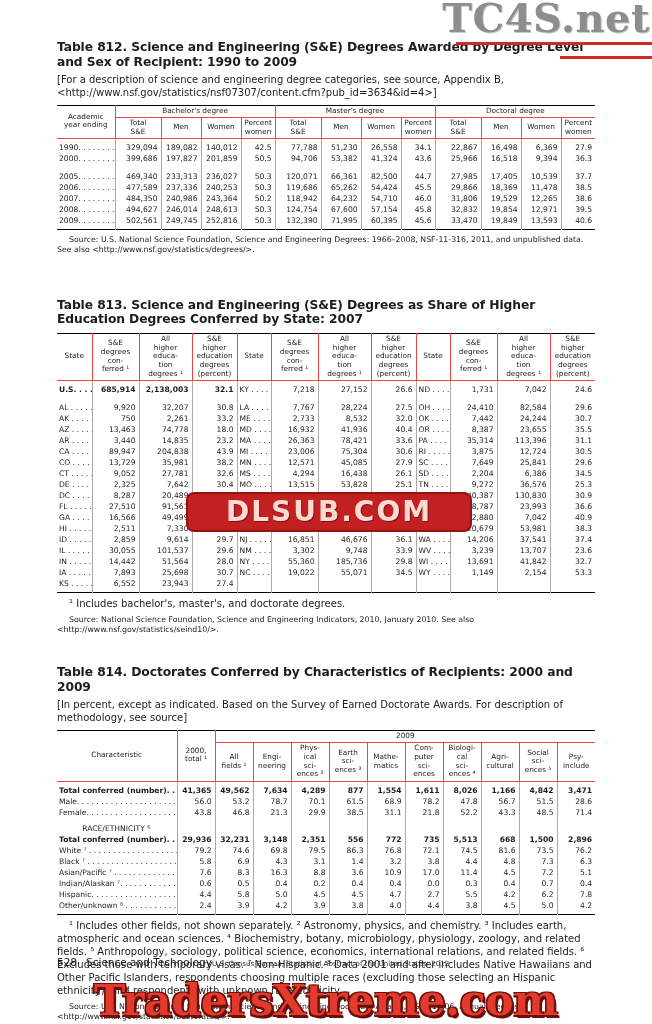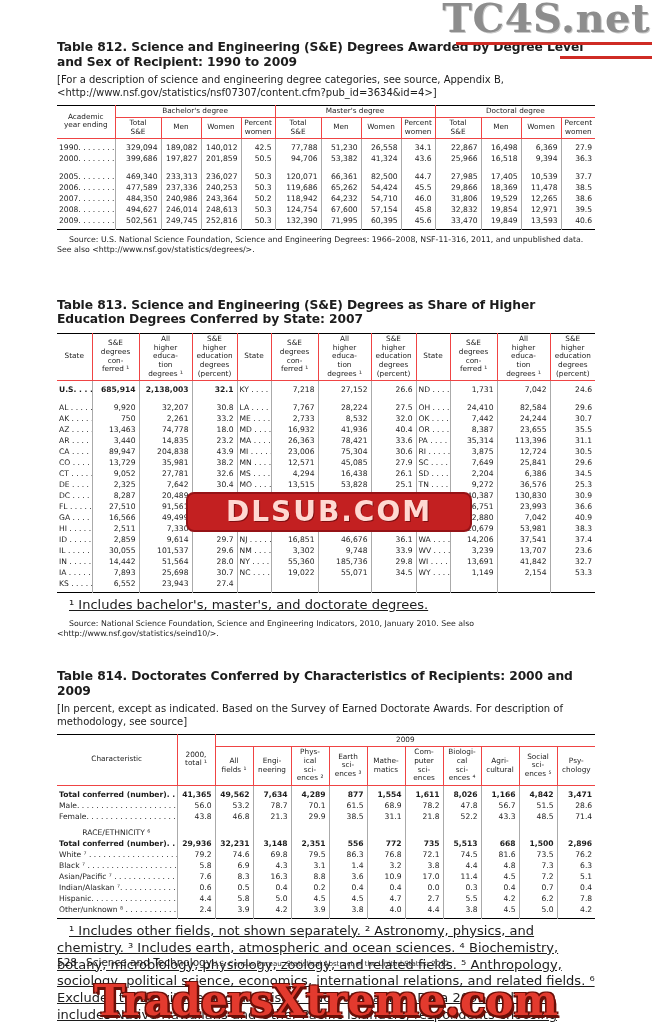--- a/index.html
+++ b/index.html
@@ -6,21 +6,21 @@
   html,body { background:#ffffff; }
   body {
     width:652px; height:1024px; position:relative; overflow:hidden;
     font-family:"DejaVu Sans", sans-serif; color:#1c1c1c;
   }
   .content { padding:0 57px; }
 
   .tbl-title { font-size:12.3px; font-weight:bold; line-height:1.2; letter-spacing:-0.1px; }
   .bracket-note { font-size:10px; line-height:1.3; margin-top:3px; overflow-wrap:anywhere; }
   .source-note { font-size:7.8px; line-height:1.3; margin-top:5px; text-indent:12px; overflow-wrap:anywhere; }
-  .footnote { font-size:13px; line-height:1.3; margin-top:4px; text-indent:12px;text-decoration:underline; }
+  .footnote { font-size:10px; line-height:1.3; margin-top:4px; text-indent:12px; }
 
   .s812 { padding-top:40px; }
   .s813 { margin-top:42px; }
   .s814 { margin-top:30px; }
 
   table { border-collapse:collapse; table-layout:fixed; width:538px; margin-top:6px; }
   table.dt { border-top:1.5px solid #000; border-bottom:1.5px solid #000; }
   th {
     font-size:7.3px; font-weight:normal; text-align:center; vertical-align:middle;
     white-space:pre-line; line-height:1.18; border:1px solid #ef4444; padding:1px 1px 2px;
@@ -445,21 +445,21 @@
           <tr>
             <td>FL . . . . . . . .</td>
             <td>27,510</td>
             <td>91,561</td>
             <td>30.0</td>
             <td>NE . . . . . . .</td>
             <td>4,118</td>
             <td>15,288</td>
             <td>26.9</td>
             <td>UT . . . . . . .</td>
-            <td>6,751</td>
+            <td>8,787</td>
             <td>23,993</td>
             <td>36.6</td>
           </tr>
           <tr>
             <td>GA . . . . . . .</td>
             <td>16,566</td>
             <td>49,499</td>
             <td>33.5</td>
             <td>NV . . . . . . .</td>
             <td>2,267</td>
@@ -606,21 +606,21 @@
           <th>Biologi-
 cal
 sci-
 ences ⁴</th>
           <th>Agri-
 cultural</th>
           <th>Social
 sci-
 ences ⁵</th>
           <th>Psy-
-chology</th>
+include</th>
         </tr>
       </thead>
       <tbody>
           <tr class="bold">
             <td>Total conferred (number). . . . . . .</td>
             <td>41,365</td>
             <td>49,562</td>
             <td>7,634</td>
             <td>4,289</td>
             <td>877</td>

